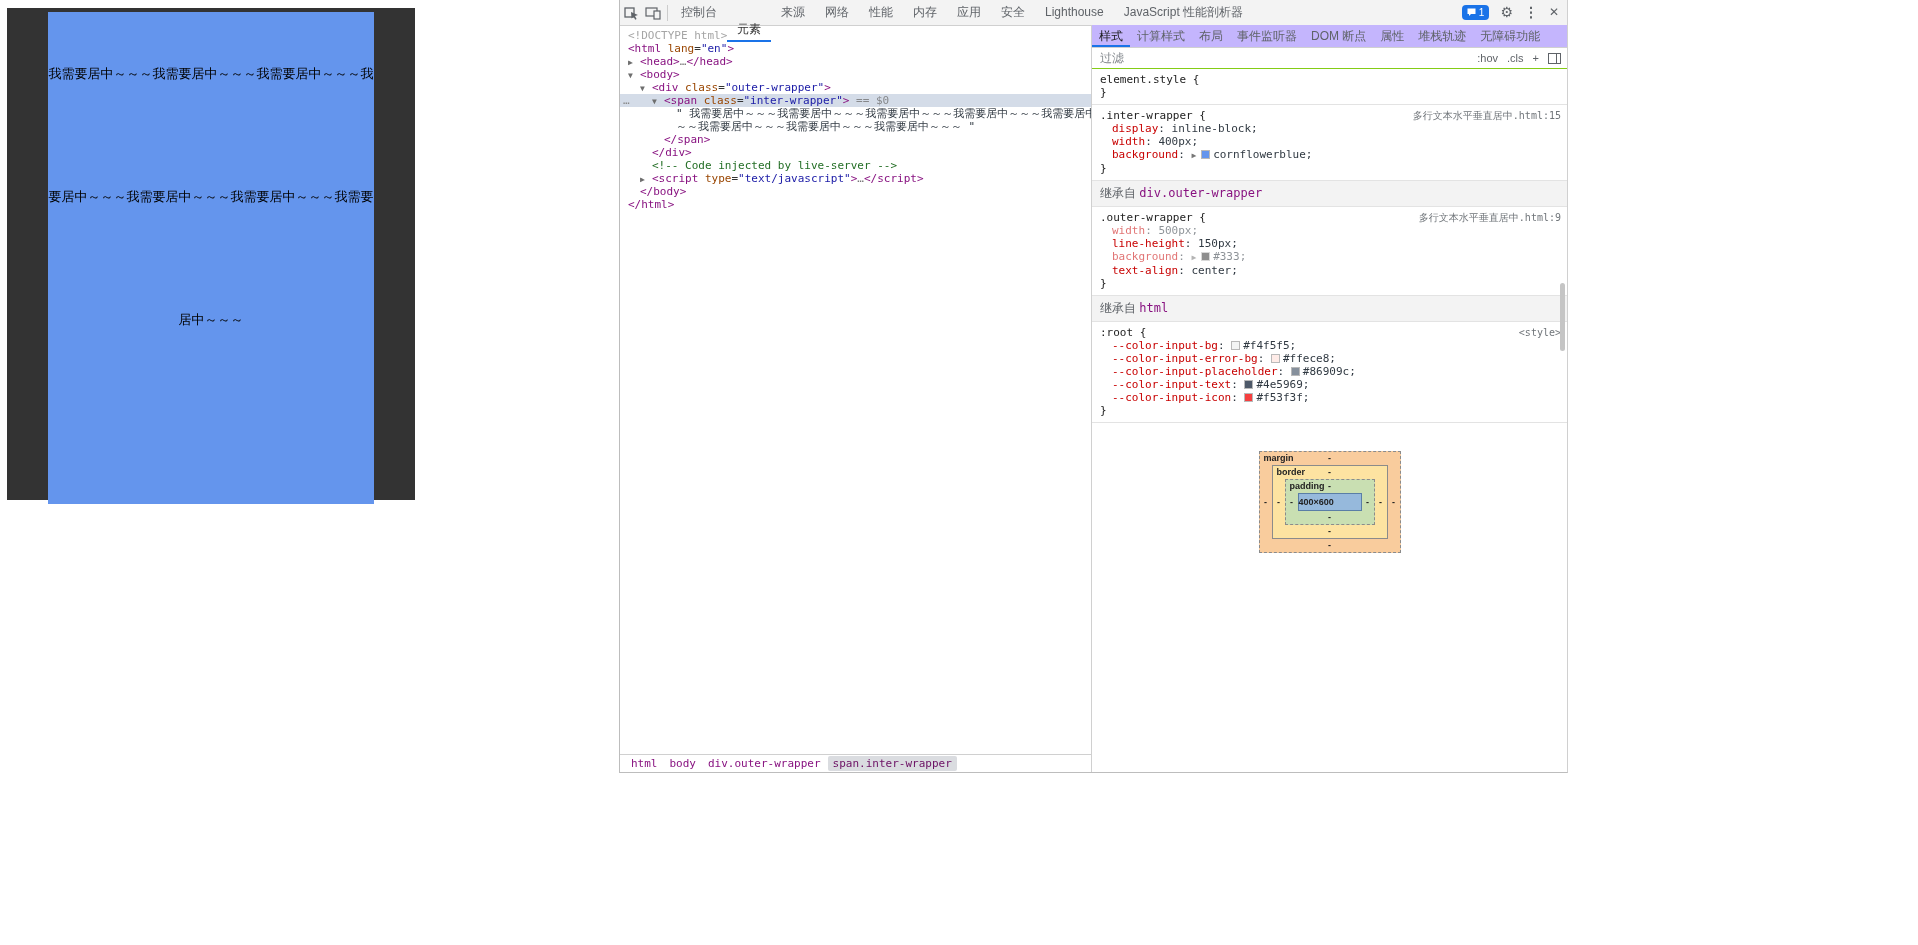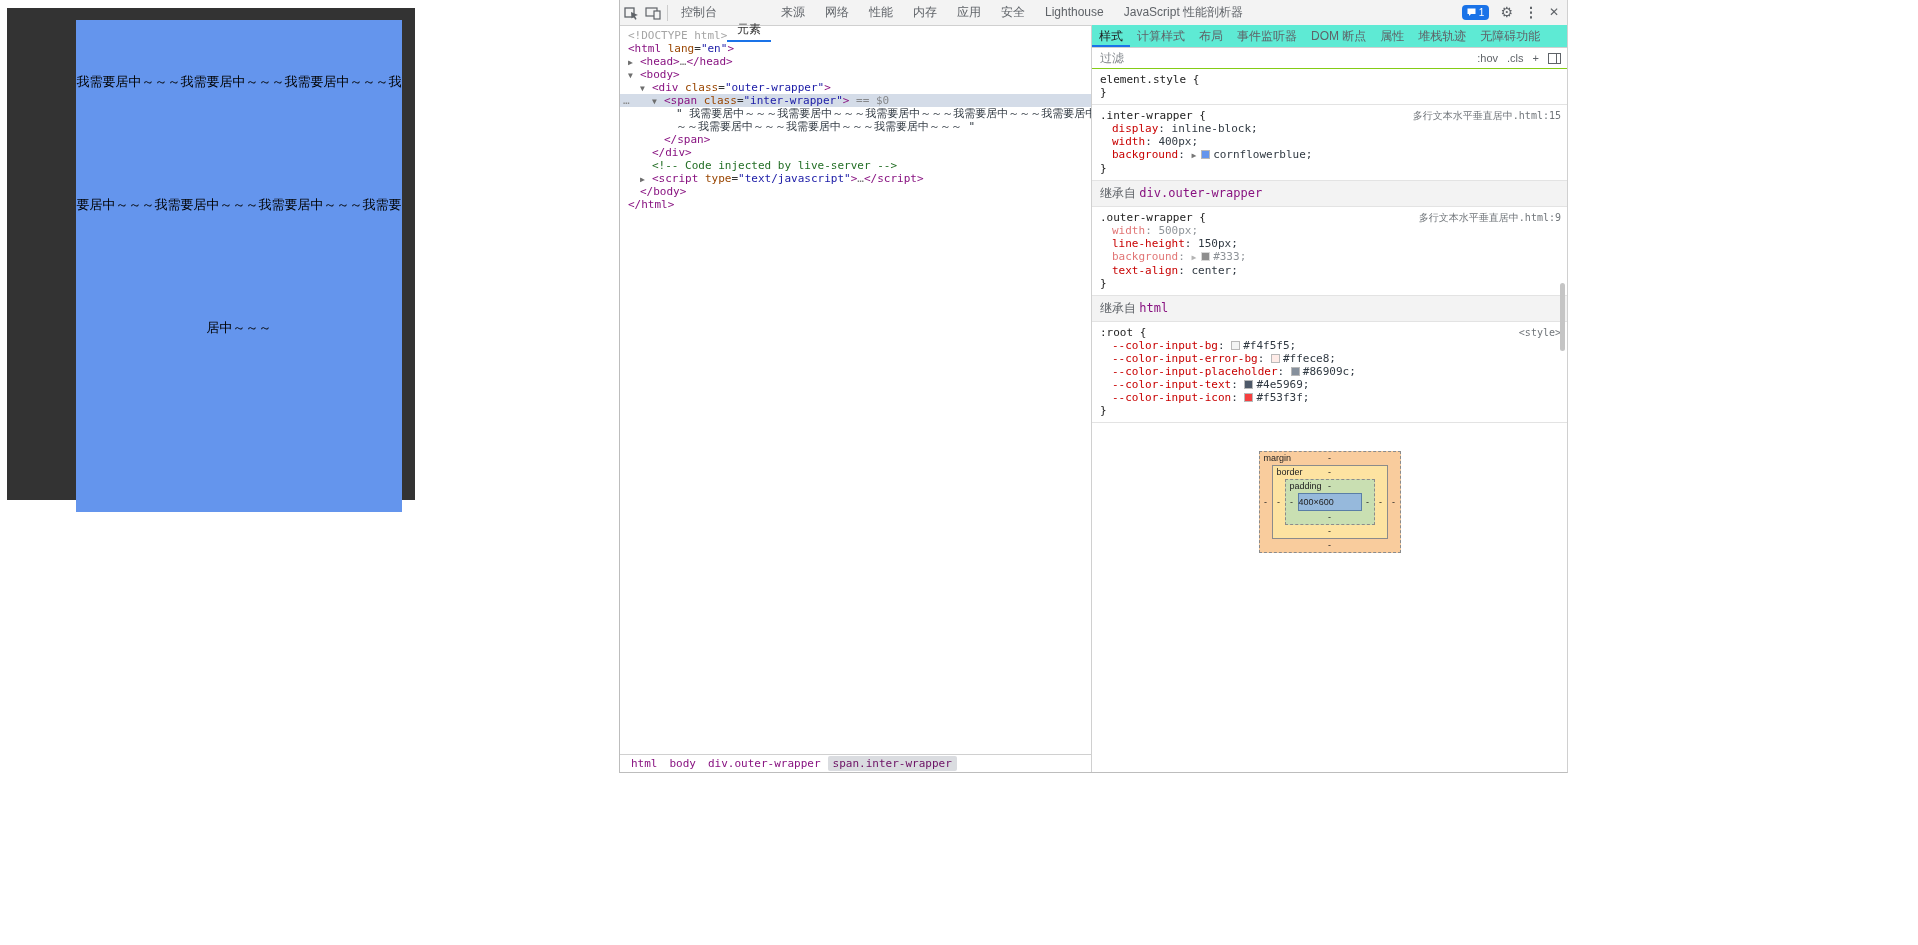--- a/index.html
+++ b/index.html
@@ -4,21 +4,21 @@
 <style>
   html,body{margin:0;padding:0;}
   body{
     width:1918px;height:945px;position:relative;background:#fff;
     font-family:"Liberation Sans",sans-serif;overflow:hidden;
     -webkit-font-smoothing:antialiased;
   }
   
   .page-render{position:absolute;left:0;top:0;width:619px;height:945px;background:#fff;}
   .outer-vis{position:absolute;left:7px;top:8px;width:408px;height:492px;background:#333;}
-  .inner-vis{position:absolute;left:41px;top:12px;width:326px;height:492px;background:#6495ed;margin-left:28px;}
+  .inner-vis{position:absolute;left:41px;top:4px;width:326px;height:492px;background:#6495ed;}
   .page-line{height:123px;line-height:123px;text-align:center;font-size:13px;color:#000;white-space:nowrap;}
 
   
   .devtools{position:absolute;left:619px;top:0;width:949px;height:773px;background:#fff;
     border-left:1px solid #bdbdbd;border-right:1px solid #d0d0d0;border-bottom:1px solid #bdbdbd;box-sizing:border-box;}
 
   
   .dt-toolbar{position:absolute;left:0;right:0;top:0;height:25px;background:#f3f3f3;
     border-bottom:1px solid #d0d0d0;display:flex;align-items:center;}
   .tb-iconbtn{width:22px;height:25px;display:flex;align-items:center;justify-content:center;flex:0 0 auto;}
@@ -53,21 +53,21 @@
 
   
   .crumbs{position:absolute;left:0;bottom:0;width:471px;height:18px;border-top:1px solid #d0d0d0;background:#fff;
     display:flex;align-items:center;gap:2px;font-size:11px;font-family:"DejaVu Sans Mono",monospace;
     padding-left:6px;box-sizing:border-box;}
   .crumb{padding:0 5px;color:#881280;line-height:15px;cursor:default;white-space:nowrap;}
   .crumb.selected{background:#dadce0;border-radius:2px;color:#6b0f63;}
 
   
   .sb{position:absolute;left:471px;top:25px;right:0;bottom:0;border-left:1px solid #d0d0d0;box-sizing:border-box;overflow:hidden;background:#fff;}
-  .sb-tabs{height:22px;border-bottom:1px solid #d0d0d0;background:#5eead4;display:flex;align-items:center;overflow:hidden;}
+  .sb-tabs{height:22px;border-bottom:1px solid #d0d0d0;background:#c4b5fd;display:flex;align-items:center;overflow:hidden;}
   .sb-tab{padding:0 7px;font-size:12px;color:#5f6368;height:22px;line-height:22px;white-space:nowrap;cursor:default;}
   .sb-tab.active{color:#202124;box-shadow:inset 0 -2px 0 #1a73e8;}
   .sb-filter{height:21px;border-bottom:1px solid #84cc16;display:flex;align-items:center;padding:0 6px;box-sizing:border-box;}
   .filter-input{border:none;outline:none;flex:1;font-size:12px;color:#333;background:transparent;min-width:40px;}
   .filter-input::placeholder{color:#80868b;}
   .filter-controls{display:flex;align-items:center;gap:9px;font-size:11px;color:#5f6368;}
   .sb-content{position:absolute;top:44px;left:0;right:0;bottom:0;overflow:hidden;
     font-family:"DejaVu Sans Mono",monospace;font-size:11px;color:#303942;}
   .css-section{padding:4px 6px 5px 8px;border-bottom:1px solid #e3e3e3;position:relative;}
   .css-line{line-height:13px;min-height:13px;}
@@ -80,21 +80,21 @@
   .css-arrow{color:#777;font-size:8px;}
   .css-swatch{display:inline-block;width:9px;height:9px;border:1px solid #b9b9b9;margin:0 3px -1px 0;box-sizing:border-box;}
   .faded{opacity:.55;}
   .inherit-bar{padding:4px 8px;background:#f3f3f3;border-bottom:1px solid #e3e3e3;font-size:12px;color:#5f6368;
     font-family:"Liberation Sans",sans-serif;}
   .inherit-node{color:#881280;font-family:"DejaVu Sans Mono",monospace;cursor:default;}
 
   
   .boxmodel{width:142px;margin:28px auto 0;font-family:"Liberation Sans",sans-serif;font-size:9px;color:#222;}
   .ring{box-sizing:border-box;}
-  .ring-margin{background:#f9cc9d;border:1px dashed #8b8b8b;}
+  .ring-margin{background:#f9cc9d;border:1px dashed #8b8b8b;font-weight:bold;}
   .ring-border{background:#fde3a1;border:1px solid #8b8b8b;}
   .ring-padding{background:#c9dfb2;border:1px dashed #8b8b8b;}
   .ring-top,.ring-bot{height:13px;line-height:13px;text-align:center;position:relative;}
   .ring-label{position:absolute;left:4px;top:0;}
   .ring-mid{display:flex;align-items:center;justify-content:center;}
   .side-dash{width:12px;text-align:center;line-height:13px;}
   .bm-content{width:62px;height:16px;line-height:16px;text-align:left;background:#96b9dc;border:1px solid #5a7ea6;box-sizing:content-box;}
   .sb-scroll{position:absolute;right:2px;top:258px;width:5px;height:68px;background:#c5c5c5;border-radius:3px;}
 </style>
 </head>

